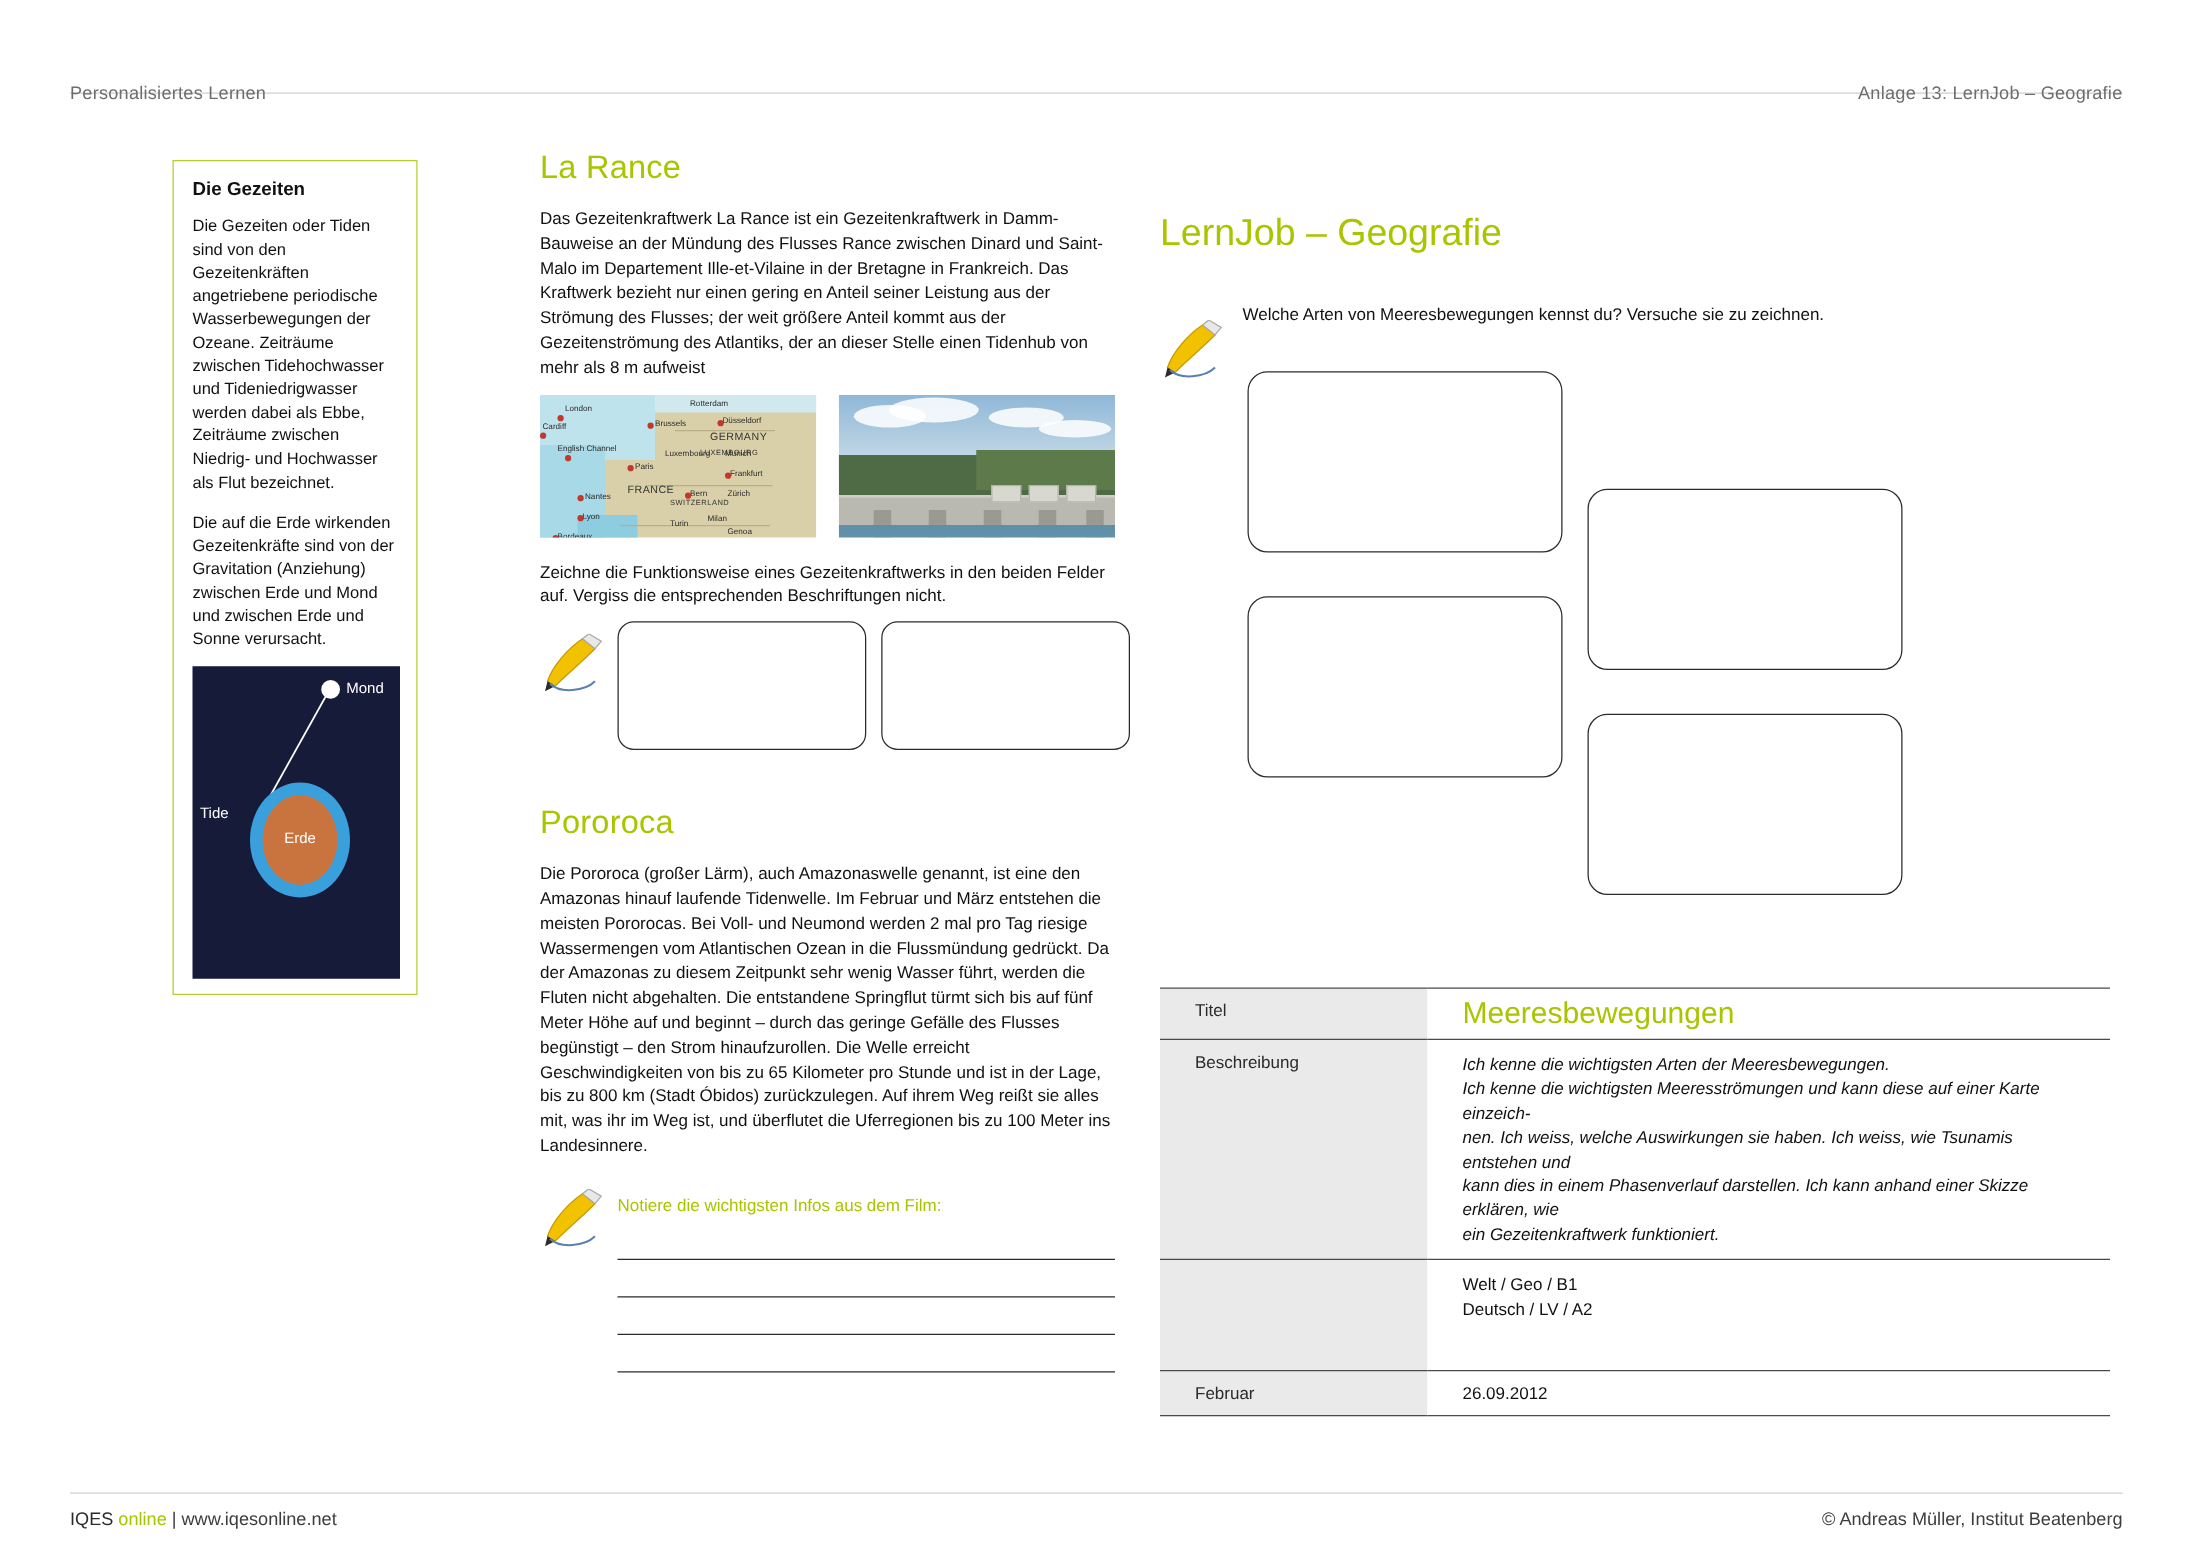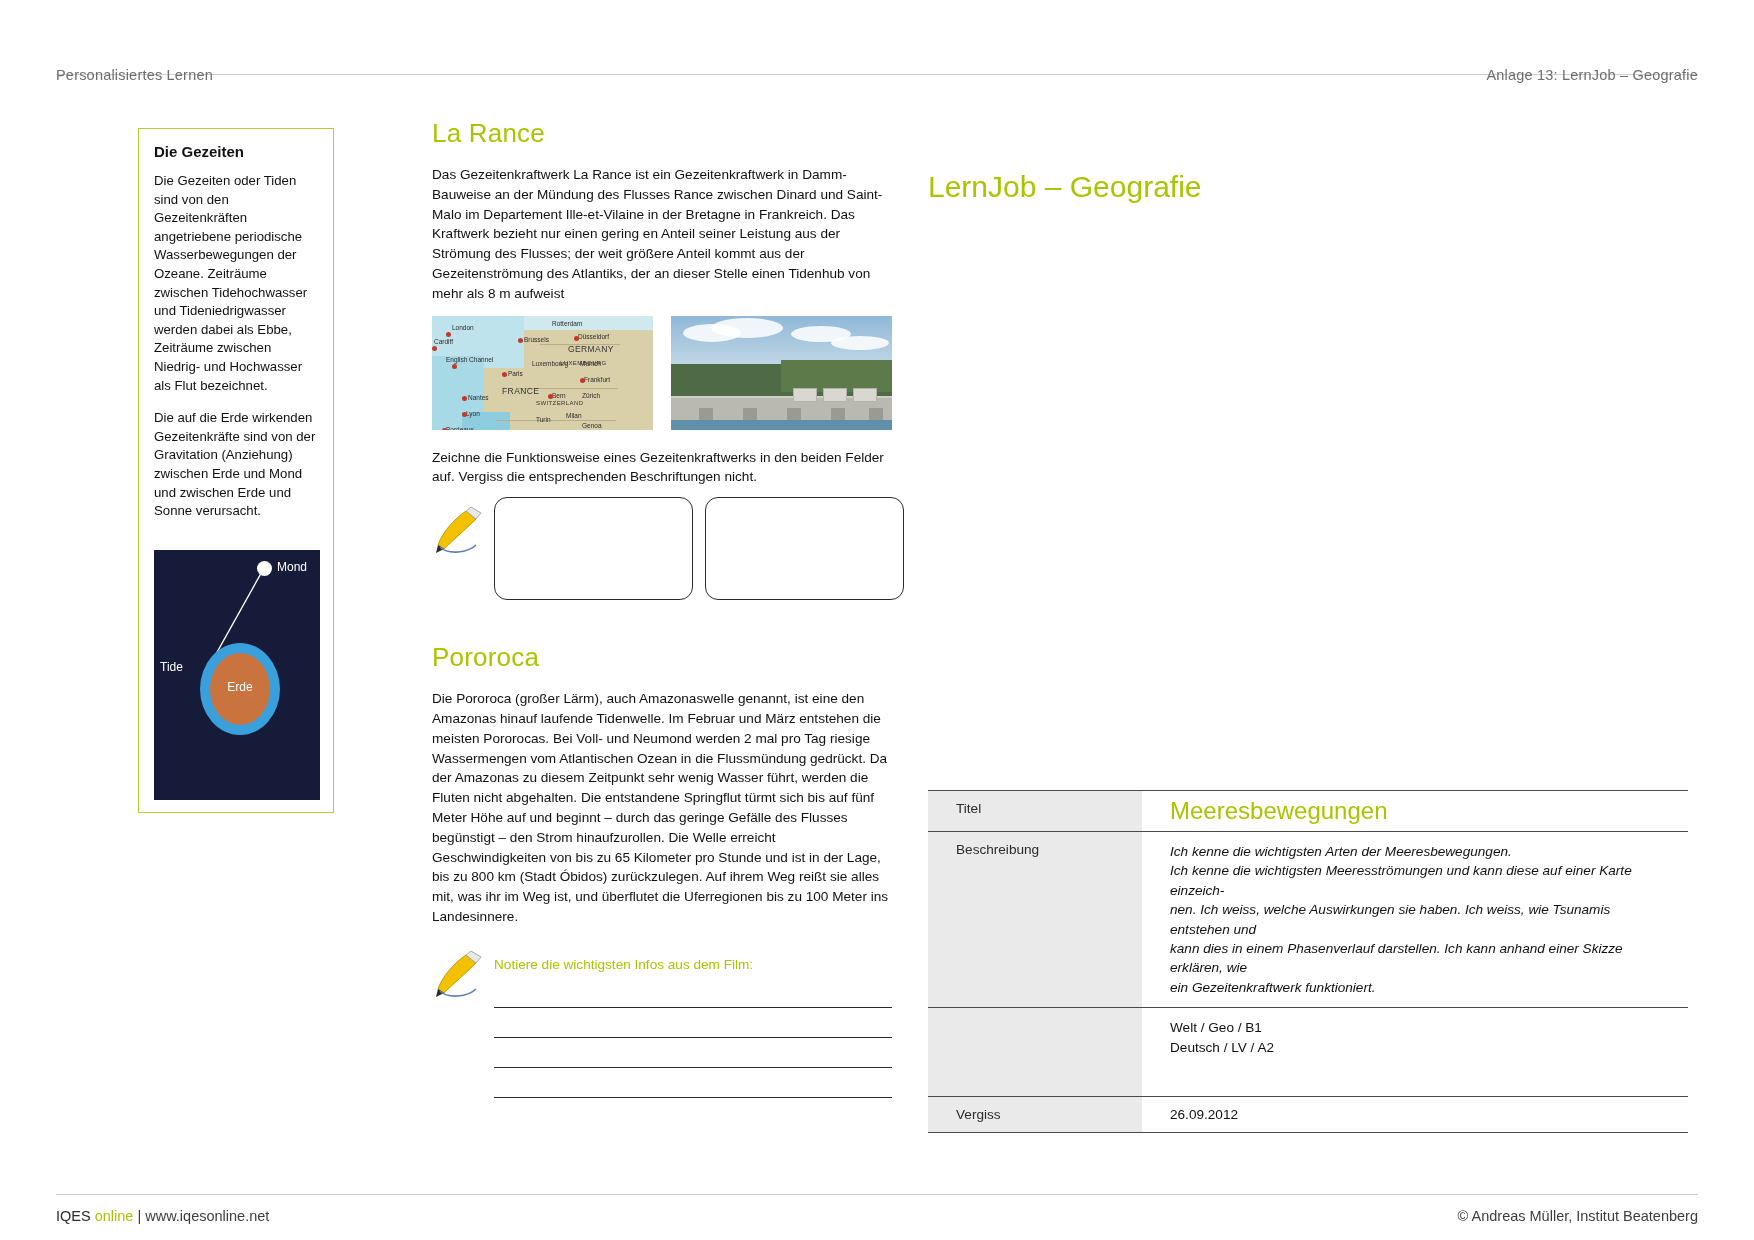--- a/index.html
+++ b/index.html
@@ -79,21 +79,21 @@
     font-size: 15px;
     font-weight: bold;
     color: #111;
   }
   .infobox p {
     margin: 0 0 14px 0;
     font-size: 13.2px;
     line-height: 18.6px;
     color: #111;
   }
-  .infobox p:last-of-type { margin-bottom: 29px; }
+  .infobox p:last-of-type { margin-bottom: 12px; }
 
   .moonfig {
     position: relative;
     width: 166px;
     height: 250px;
     background: #161b3a;
     overflow: hidden;
   }
   .moonfig .earth {
     position: absolute;
@@ -492,20 +492,39 @@
         <div class="ln" style="border-bottom:1px solid #2b2b2b; height:29px;"></div>
         <div class="ln" style="border-bottom:1px solid #2b2b2b; height:29px;"></div>
         <div class="ln" style="border-bottom:1px solid #2b2b2b; height:29px;"></div>
       </div>
     </div>
   </div>
 
   <div class="col-right">
     <h1 class="lernjob-title">LernJob – Geografie</h1>
 
+    <div class="task-row">
+      <div class="pencil" style="margin-top:12px;">
+        <svg width="56" height="48" viewBox="0 0 56 48">
+          <path d="M6 38 C10 26 22 12 34 4 L44 12 C34 22 20 34 12 42 Z" fill="#f2c200" stroke="#c79a00" stroke-width="1"></path>
+          <path d="M34 4 L44 12 L49 6 L39 0 Z" fill="#e8e8e8" stroke="#aaa" stroke-width="1"></path>
+          <path d="M6 38 L12 42 L4 46 Z" fill="#2b2b2b"></path>
+          <path d="M8 40 C16 48 36 46 44 38" fill="none" stroke="#5b7fb0" stroke-width="1.6"></path>
+        </svg>
+      </div>
+      <div style="margin-left:10px;">
+        <p class="task-text">Welche Arten von Meeresbewegungen kennst du? Versuche sie zu zeichnen.</p>
+        <div class="sketch-area">
+          <div class="sk sk1"></div>
+          <div class="sk sk2"></div>
+          <div class="sk sk3"></div>
+          <div class="sk sk4"></div>
+        </div>
+      </div>
+    </div>
   </div>
 
   <table class="meta-table">
     <tbody>
         <tr>
       <td class="label">Titel</td>
       <td class="value title-value">Meeresbewegungen</td>
     </tr>
     <tr class="tall-row">
       <td class="label">Beschreibung</td>
@@ -518,21 +537,21 @@
       </td>
     </tr>
     <tr>
       <td class="label" style="height:68px;"></td>
       <td class="value level-value">
         <div>Welt / Geo / B1</div>
         <div>Deutsch / LV / A2</div>
       </td>
     </tr>
     <tr>
-      <td class="label">Vergiss</td>
+      <td class="label">Februar</td>
       <td class="value">26.09.2012</td>
     </tr>
   </tbody>
     </table>
 
   <div class="footer">
     <div class="footer-left">
       <span class="brand-a">IQES</span>
       <span class="brand-b">online</span>
       <span class="brand-c">| www.iqesonline.net</span>

